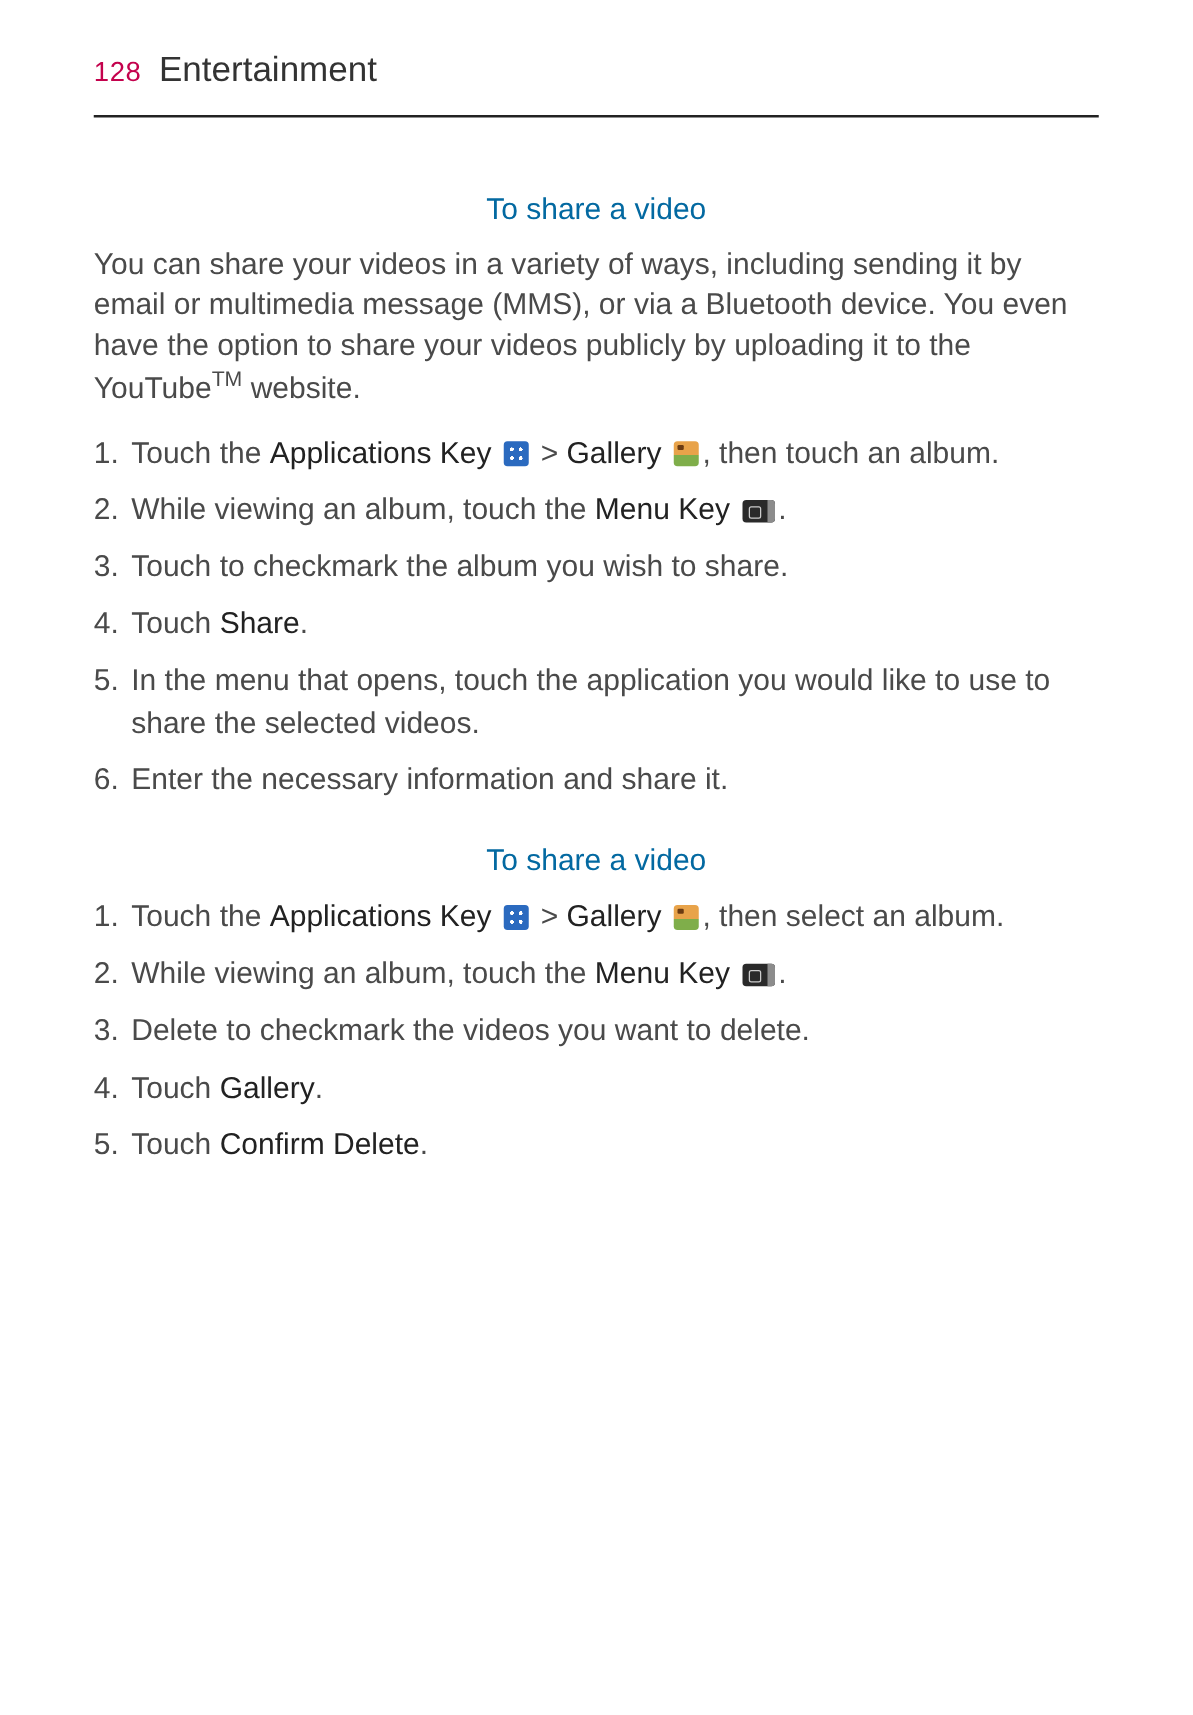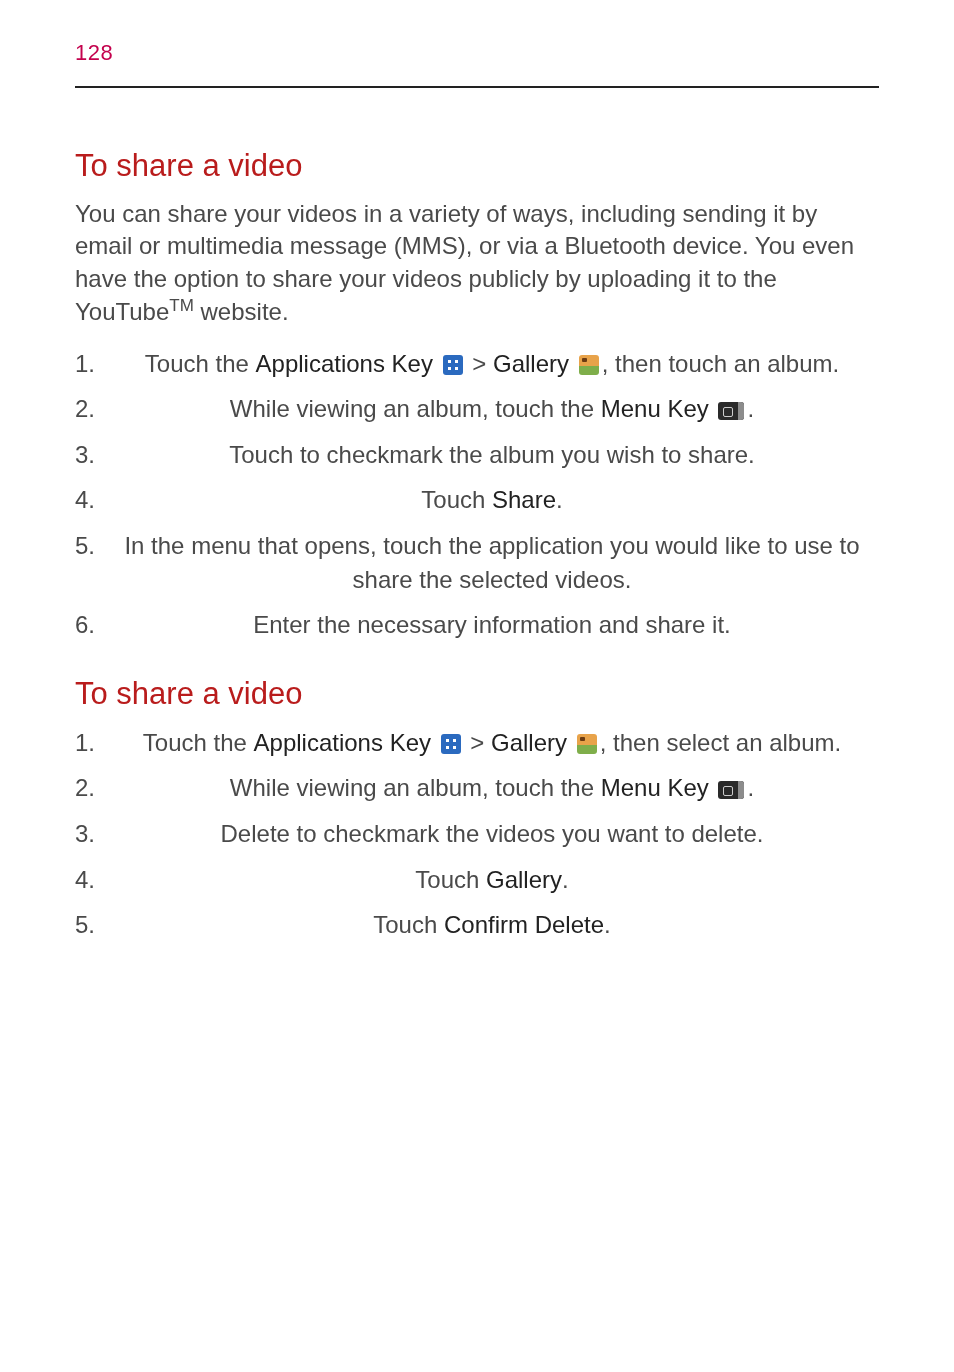--- a/index.html
+++ b/index.html
@@ -25,45 +25,45 @@
     color: #c4024d;
     margin-right: 14px;
     letter-spacing: 0.5px;
   }
   .chapter-title {
     font-size: 28px;
     font-weight: 300;
     color: #333333;
   }
   .section-heading {
-    font-size: 31px;
-    color: #b91c1c;
+    font-size: 24px;
+    color: #0369a1;
     font-weight: 400;
     margin-bottom: 14px;
+    text-align: center;
   }
   .para {
     font-size: 24px;
     line-height: 1.35;
     color: #4a4a4a;
     margin-bottom: 18px;
   }
   ol {
     list-style: none;
     counter-reset: item;
     margin-bottom: 34px;
   }
   ol li {
     counter-increment: item;
     font-size: 24px;
     line-height: 1.4;
     color: #4a4a4a;
     margin-bottom: 12px;
     padding-left: 30px;
     position: relative;
-    text-align: center;
   }
   ol li::before {
     content: counter(item) ".";
     position: absolute;
     left: 0;
     top: 0;
     color: #4a4a4a;
   }
   .bold { color: #222; font-weight: 400; }
   .icon {
@@ -124,20 +124,21 @@
     border:1px solid #ccc;
     border-radius:2px;
   }
   .sup { font-size: 17px; vertical-align: super; }
 </style>
 </head>
 <body>
 
 <div class="header-row">
   <span class="page-number">128</span>
+  <span class="chapter-title">Entertainment</span>
 </div>
 
 <div id="content">
     <div class="section-heading">To share a video</div>
     <div class="para">You can share your videos in a variety of ways, including sending it by email or multimedia message (MMS), or via a Bluetooth device. You even have the option to share your videos publicly by uploading it to the YouTube<span class="sup">TM</span> website.</div>
     <ol>
       <li>Touch the <span class="bold">Applications Key</span> <span class="icon icon-apps"></span> &gt; <span class="bold">Gallery</span> <span class="icon icon-gallery"></span>, then touch an album.</li>
       <li>While viewing an album, touch the <span class="bold">Menu Key</span> <span class="icon icon-menu"></span>.</li>
       <li>Touch to checkmark the album you wish to share.</li>
       <li>Touch <span class="bold">Share</span>.</li>

